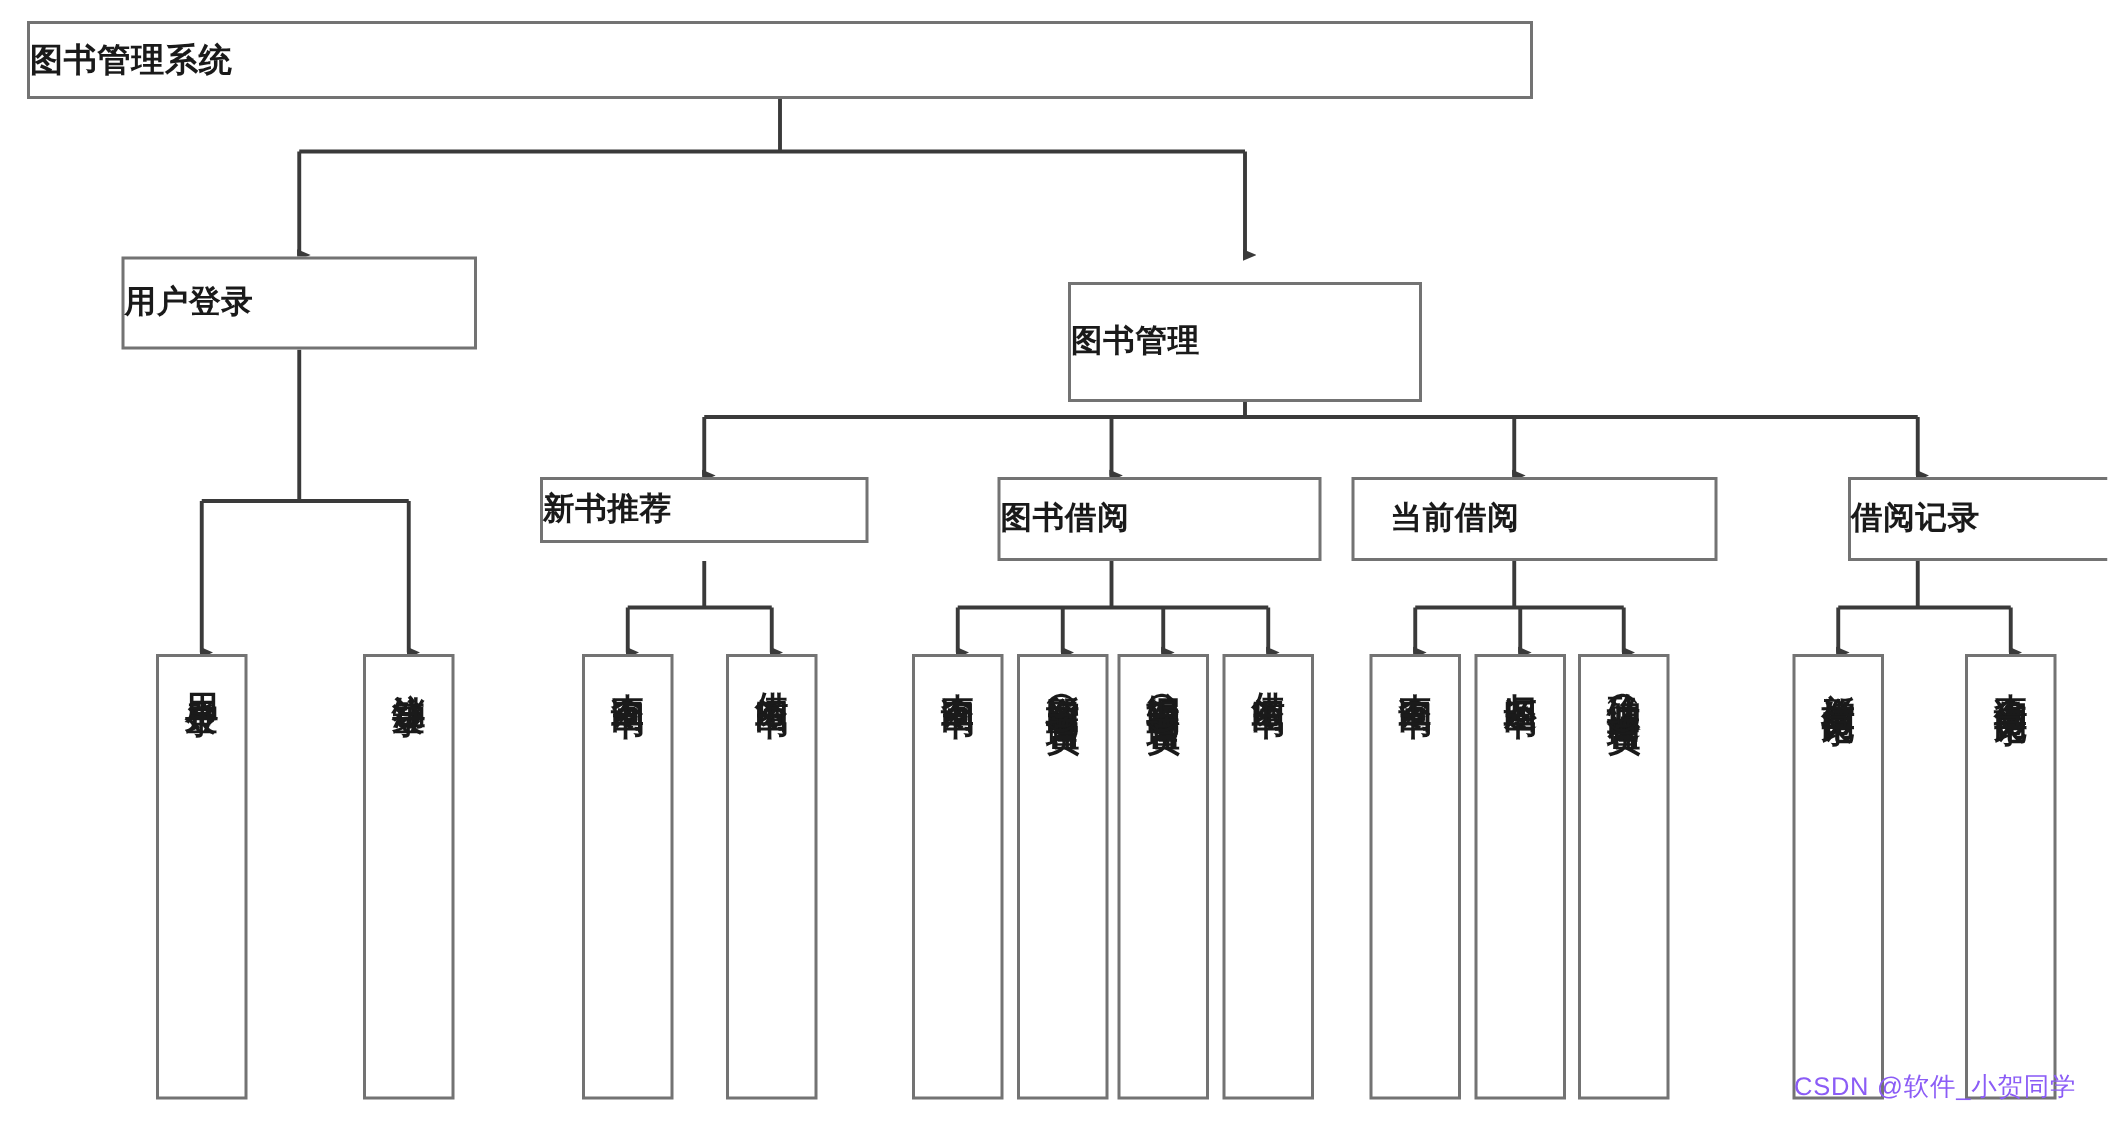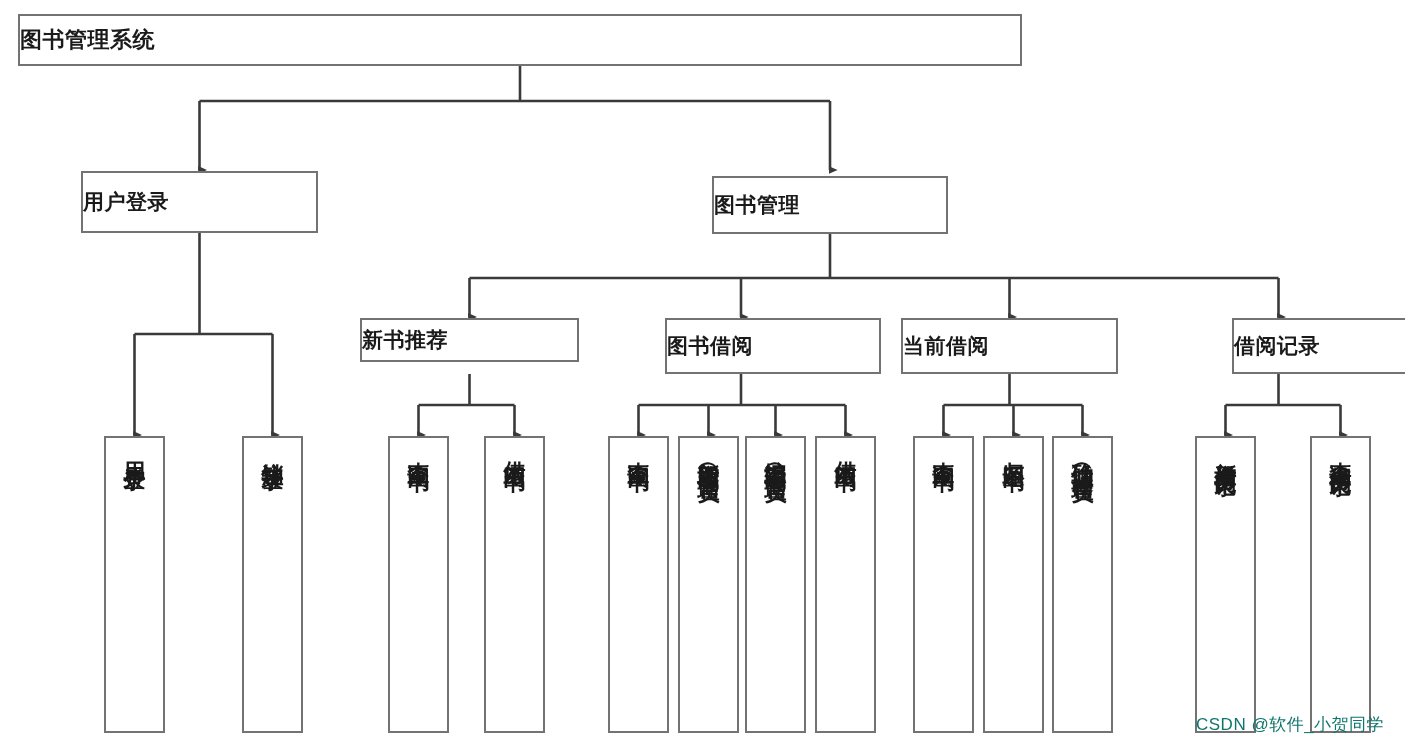--- a/index.html
+++ b/index.html
@@ -115,30 +115,30 @@
       </g>
   </svg>
 
   <div id="node-layer">
       <div class="node horizontal root" style="left: 18px; top: 14px; width: 1004px; height: 52px;">
         <span class="label">图书管理系统</span>
       </div>
       <div class="node horizontal" style="left: 81px; top: 171px; width: 237px; height: 62px;">
         <span class="label">用户登录</span>
       </div>
-      <div class="node horizontal" style="left: 712px; top: 176px; width: 236px; height: 58px;">
+      <div class="node horizontal" style="left: 712px; top: 188px; width: 236px; height: 80px;">
         <span class="label">图书管理</span>
       </div>
       <div class="node horizontal" style="left: 360px; top: 318px; width: 219px; height: 44px;">
         <span class="label">新书推荐</span>
       </div>
       <div class="node horizontal" style="left: 633px; top: 318px; width: 216px; height: 56px; margin-left: 32px;">
         <span class="label">图书借阅</span>
       </div>
-      <div class="node horizontal" style="left: 901px; top: 318px; width: 217px; height: 56px;">
+      <div class="node horizontal" style="left: 901px; top: 318px; width: 244px; height: 56px; padding-left: 24px;">
         <span class="label">当前借阅</span>
       </div>
       <div class="node horizontal" style="left: 1232px; top: 318px; width: 245px; height: 56px;">
         <span class="label">借阅记录</span>
       </div>
       <div class="node vertical" style="left: 104px; top: 436px; width: 61px; height: 297px;">
         <span class="label">用户登录</span>
       </div>
       <div class="node vertical" style="left: 242px; top: 436px; width: 61px; height: 297px;">
         <span class="label">注销登录</span>
@@ -171,14 +171,14 @@
         <span class="label">确认归还（管理员）</span>
       </div>
       <div class="node vertical" style="left: 1195px; top: 436px; width: 61px; height: 297px;">
         <span class="label">新增借阅记录</span>
       </div>
       <div class="node vertical" style="left: 1310px; top: 436px; width: 61px; height: 297px;">
         <span class="label">查询借阅记录</span>
       </div>
     </div>
 
-  <div class="watermark" style="left: 1196px; top: 713px; color: #0f766e;">CSDN @软件_小贺同学</div>
+  <div class="watermark" style="left: 1196px; top: 713px; color: #8b5cf6;">CSDN @软件_小贺同学</div>
 </div>
 
 </body></html>

